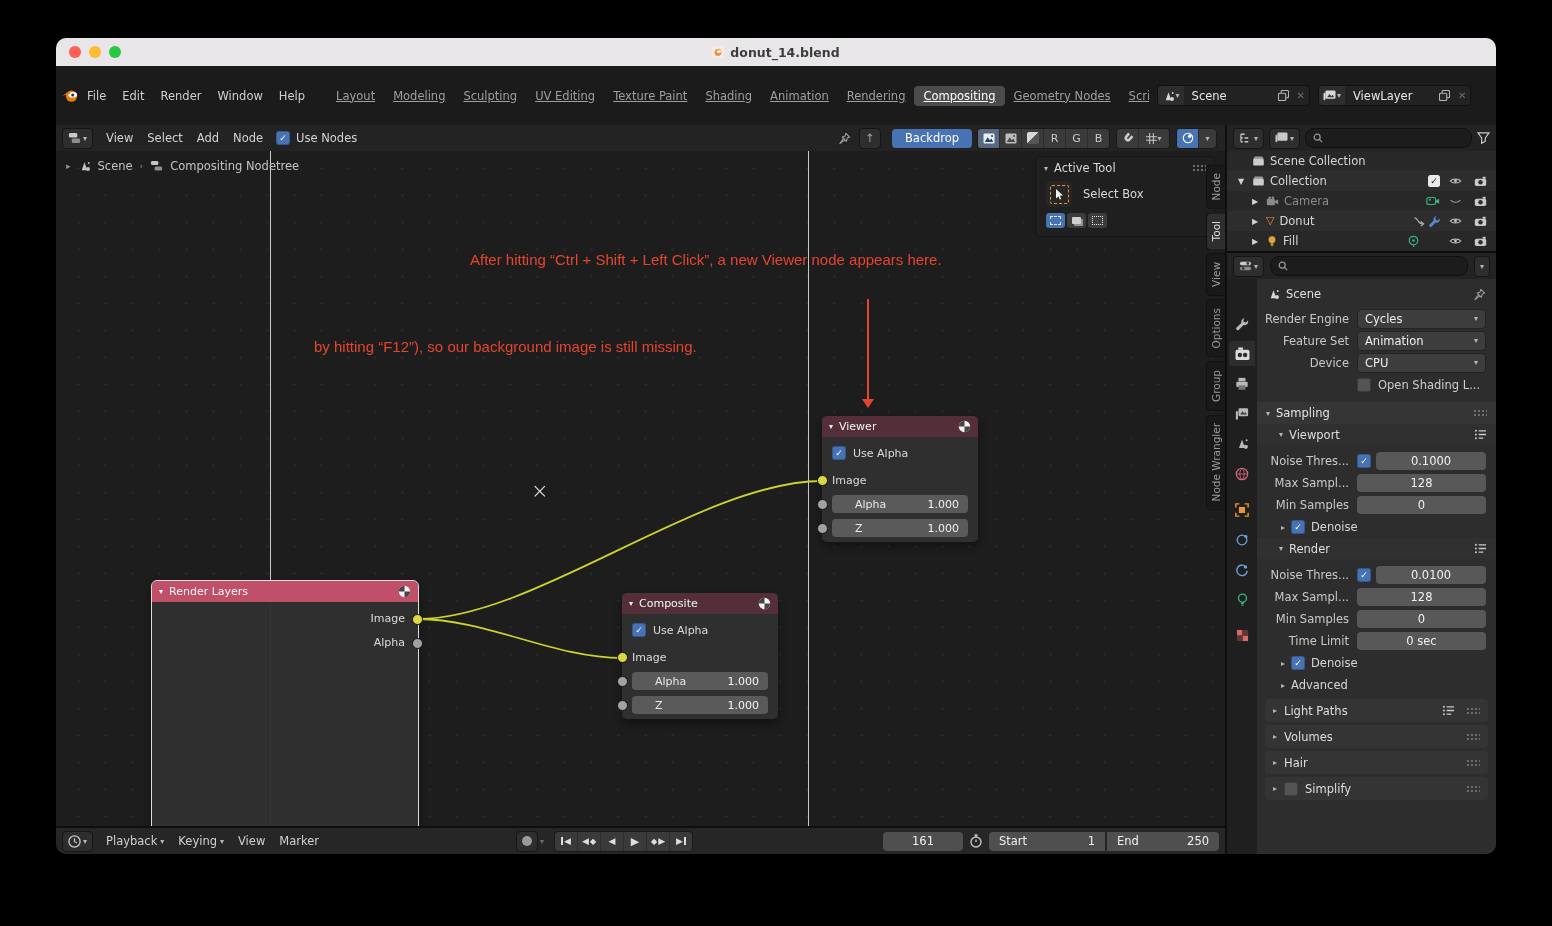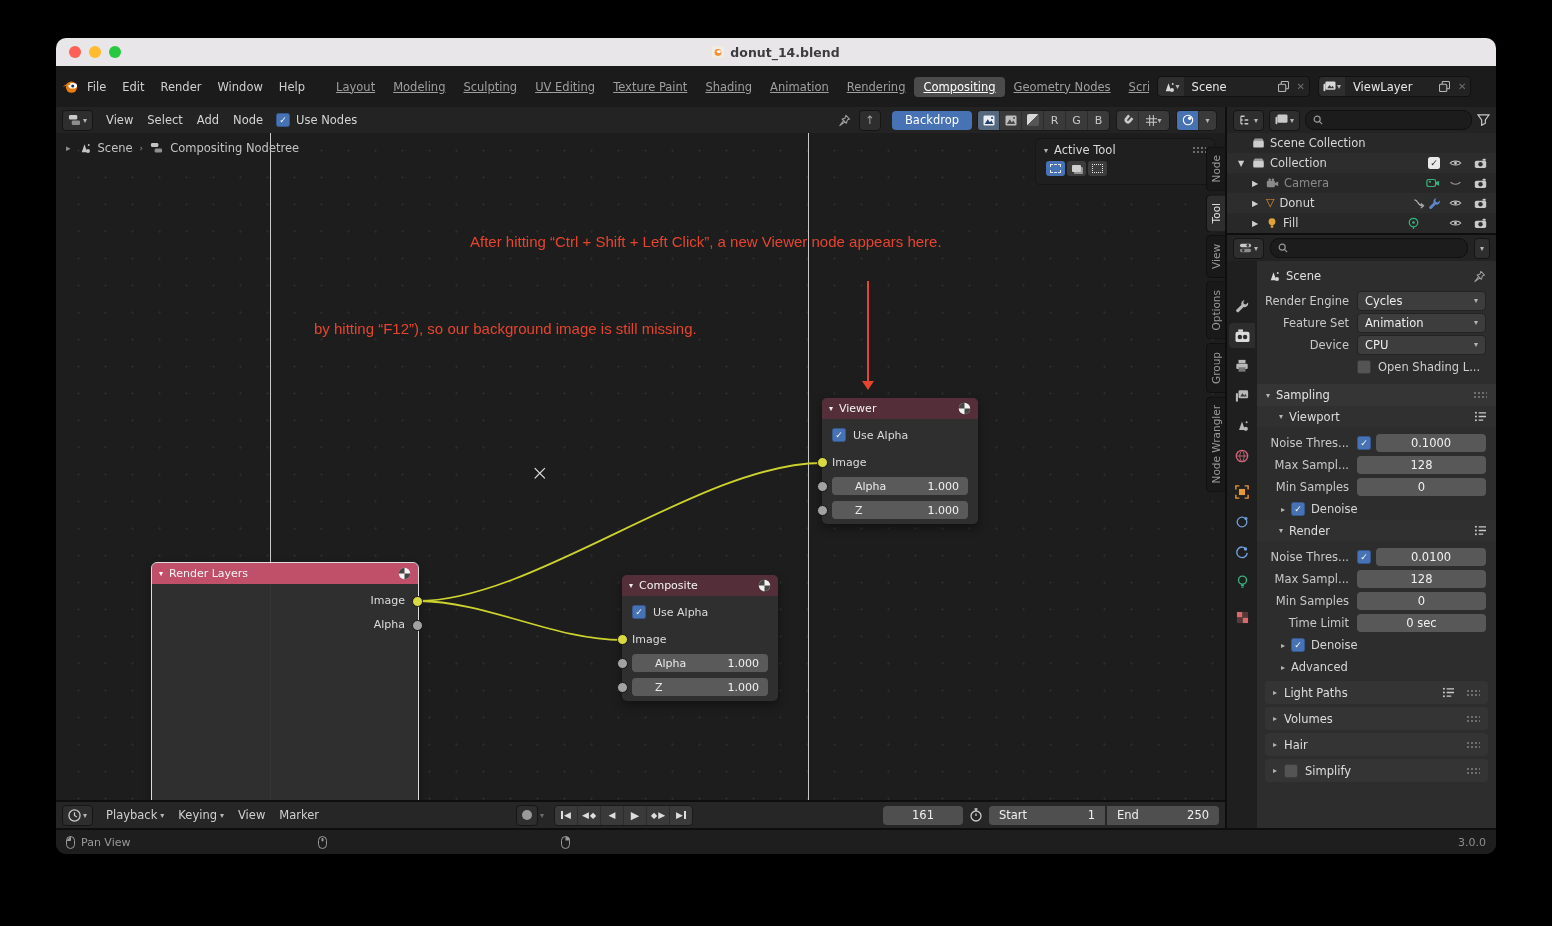--- a/index.html
+++ b/index.html
@@ -8,21 +8,21 @@
   .window{position:absolute;left:56px;top:38px;width:1440px;height:816px;border-radius:10px;
           overflow:hidden;background:#1d1d1d;display:flex;flex-direction:column;box-shadow:0 18px 50px rgba(0,0,0,.7);}
   
   .titlebar{height:28px;background:#e8e6e8;display:flex;align-items:center;position:relative;flex:none;}
   .lights{display:flex;gap:8px;margin-left:13px;}
   .light{width:12px;height:12px;border-radius:50%;}
   .l-red{background:#ff5f57}.l-yel{background:#febc2e}.l-grn{background:#28c840}
   .title-center{position:absolute;left:0;right:0;display:flex;justify-content:center;align-items:center;gap:6px;
                 color:#3c3c3c;font-size:12.5px;font-weight:bold;pointer-events:none;}
   
-  .topbar{height:27px;background:#1b1b1b;display:flex;align-items:center;font-size:11.5px;color:#cfcfcf;flex:none;padding:7px 6px;}
+  .topbar{height:27px;background:#1b1b1b;display:flex;align-items:center;font-size:11.5px;color:#cfcfcf;flex:none;padding:16px 6px;}
   .menu-item{padding:0 8px;cursor:default;}
   .ws-tabs{display:flex;align-items:center;margin-left:14px;color:#9f9f9f;overflow:hidden;white-space:nowrap;}
   .ws-tab{padding:3px 9px;border-radius:4px;text-decoration:underline;}
   .ws-tab.active{background:#4b4b4b;color:#fff;}
   .ws-clip{max-width:11px;overflow:hidden;}
   .id-widget{display:flex;align-items:center;background:#222;border:1px solid #111;border-radius:4px;height:19px;margin-left:8px;}
   .id-icon-btn{display:flex;align-items:center;gap:1px;background:#2e2e2e;height:100%;padding:0 4px;border-radius:4px 0 0 4px;}
   .id-name{padding:0 8px;color:#e8e8e8;min-width:74px;}
   .mini-btn{color:#ababab;padding:0 4px;font-size:10px;}
   .chev{font-size:8px;color:#b5b5b5;}
@@ -410,20 +410,29 @@
             <span class="pv">1.000</span>
           </div>
         </div>
 
         <div class="atool">
           <div class="atool-hd">
             <span class="chev">▾</span>
             <span>Active Tool</span>
             <span class="grip"></span>
           </div>
+          <div class="atool-body">
+            <span class="tool-ic">
+              <span class="dash"></span>
+              <svg width="9" height="11" viewBox="0 0 9 11" style="position:relative;z-index:1;">
+                    <path d="M1 0 L8 6.5 L4.8 6.8 L6.3 10 L4.8 10.6 L3.4 7.4 L1 9.4 Z" fill="#f0f0f0"></path>
+                  </svg>
+            </span>
+            <span>Select Box</span>
+          </div>
           <div class="mode-row">
             <span class="mode-btn on">
                   <span class="dash-sq"></span>
                 </span>
             <span class="mode-btn">
                   <span class="ovl-sq"></span>
                 </span>
             <span class="mode-btn">
                   <span class="dash-sq" style="border-style:dotted;"></span>
                 </span>
@@ -877,37 +886,15 @@
               <span class="cb"></span>
               <span>Simplify</span>
               <span class="grip"></span>
             </div>
           </div>
         </div>
       </div>
     </div>
   </div>
 
-  <div class="statusbar">
-    <span class="mouse">
-      <svg width="9" height="13" viewBox="0 0 9 13">
-            <rect x="0.5" y="0.5" width="8" height="12" rx="4" fill="none" stroke="#9a9a9a"></rect>
-            <path d="M0.5 4.5 h4 V0.5" fill="#9a9a9a" stroke="#9a9a9a"></path>
-          </svg>
-    </span>
-    <span>Pan View</span>
-    <span class="mouse" style="position:absolute;left:262px;">
-      <svg width="9" height="13" viewBox="0 0 9 13">
-            <rect x="0.5" y="0.5" width="8" height="12" rx="4" fill="none" stroke="#9a9a9a"></rect>
-            <rect x="3.5" y="2" width="2" height="3.5" rx="1" fill="#9a9a9a"></rect>
-          </svg>
-    </span>
-    <span class="mouse" style="position:absolute;left:505px;">
-      <svg width="9" height="13" viewBox="0 0 9 13">
-            <rect x="0.5" y="0.5" width="8" height="12" rx="4" fill="none" stroke="#9a9a9a"></rect>
-            <path d="M4.5 4.5 h4 V2 a4 4 0 0 0-4-1.5 Z" fill="#9a9a9a"></path>
-          </svg>
-    </span>
-    <span class="version">3.0.0</span>
-  </div>
 
 </div>
 </div>
 
 </body></html>

